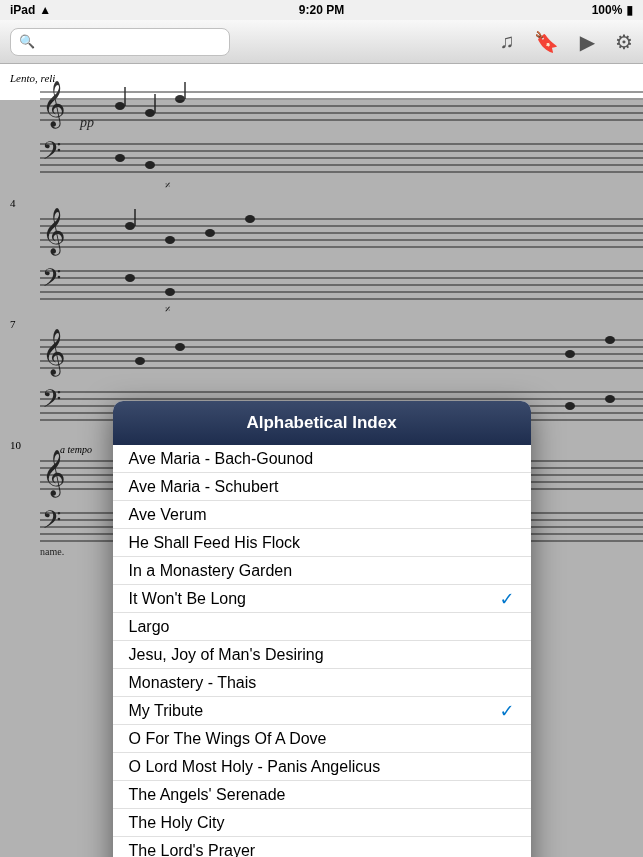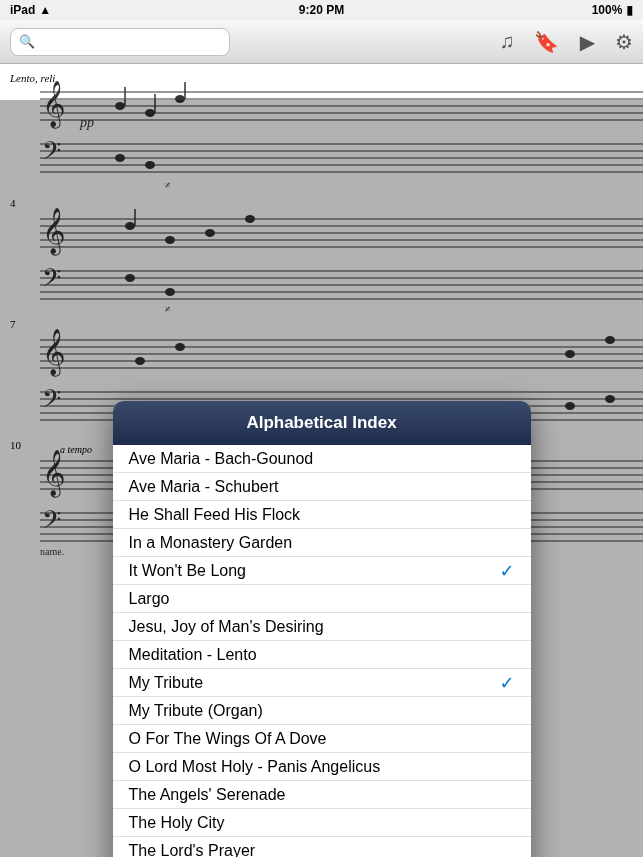--- a/index.html
+++ b/index.html
@@ -301,46 +301,46 @@
       <span class="modal-title">Alphabetical Index</span>
     </div>
     <div class="modal-list">
     <div class="list-item">
           <span class="list-item-text">Ave Maria - Bach-Gounod</span>
         </div>
         <div class="list-item">
           <span class="list-item-text">Ave Maria - Schubert</span>
         </div>
         <div class="list-item">
+          <span class="list-item-text">Ave Verum</span>
+        </div>
+        <div class="list-item">
           <span class="list-item-text">He Shall Feed His Flock</span>
         </div>
         <div class="list-item">
           <span class="list-item-text">In a Monastery Garden</span>
         </div>
         <div class="list-item">
           <span class="list-item-text">It Won't Be Long</span>
           <span class="checkmark">✓</span>
         </div>
         <div class="list-item">
           <span class="list-item-text">Largo</span>
         </div>
         <div class="list-item">
           <span class="list-item-text">Jesu, Joy of Man's Desiring</span>
         </div>
         <div class="list-item">
-          <span class="list-item-text">Meditation - Lento</span>
+          <span class="list-item-text">Monastery - Thais</span>
         </div>
         <div class="list-item">
           <span class="list-item-text">My Tribute</span>
           <span class="checkmark">✓</span>
         </div>
         <div class="list-item">
-          <span class="list-item-text">My Tribute (Organ)</span>
-        </div>
-        <div class="list-item">
           <span class="list-item-text">O For The Wings Of A Dove</span>
         </div>
         <div class="list-item">
           <span class="list-item-text">O Lord Most Holy - Panis Angelicus</span>
         </div>
         <div class="list-item">
           <span class="list-item-text">The Angels' Serenade</span>
         </div>
         <div class="list-item">
           <span class="list-item-text">The Holy City</span>

